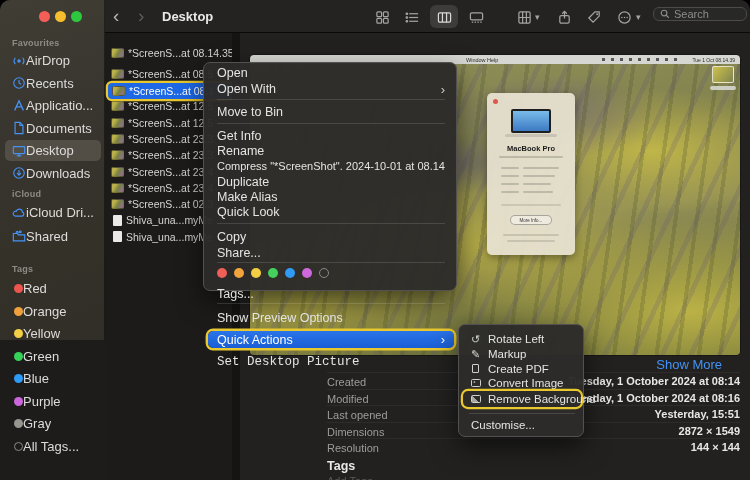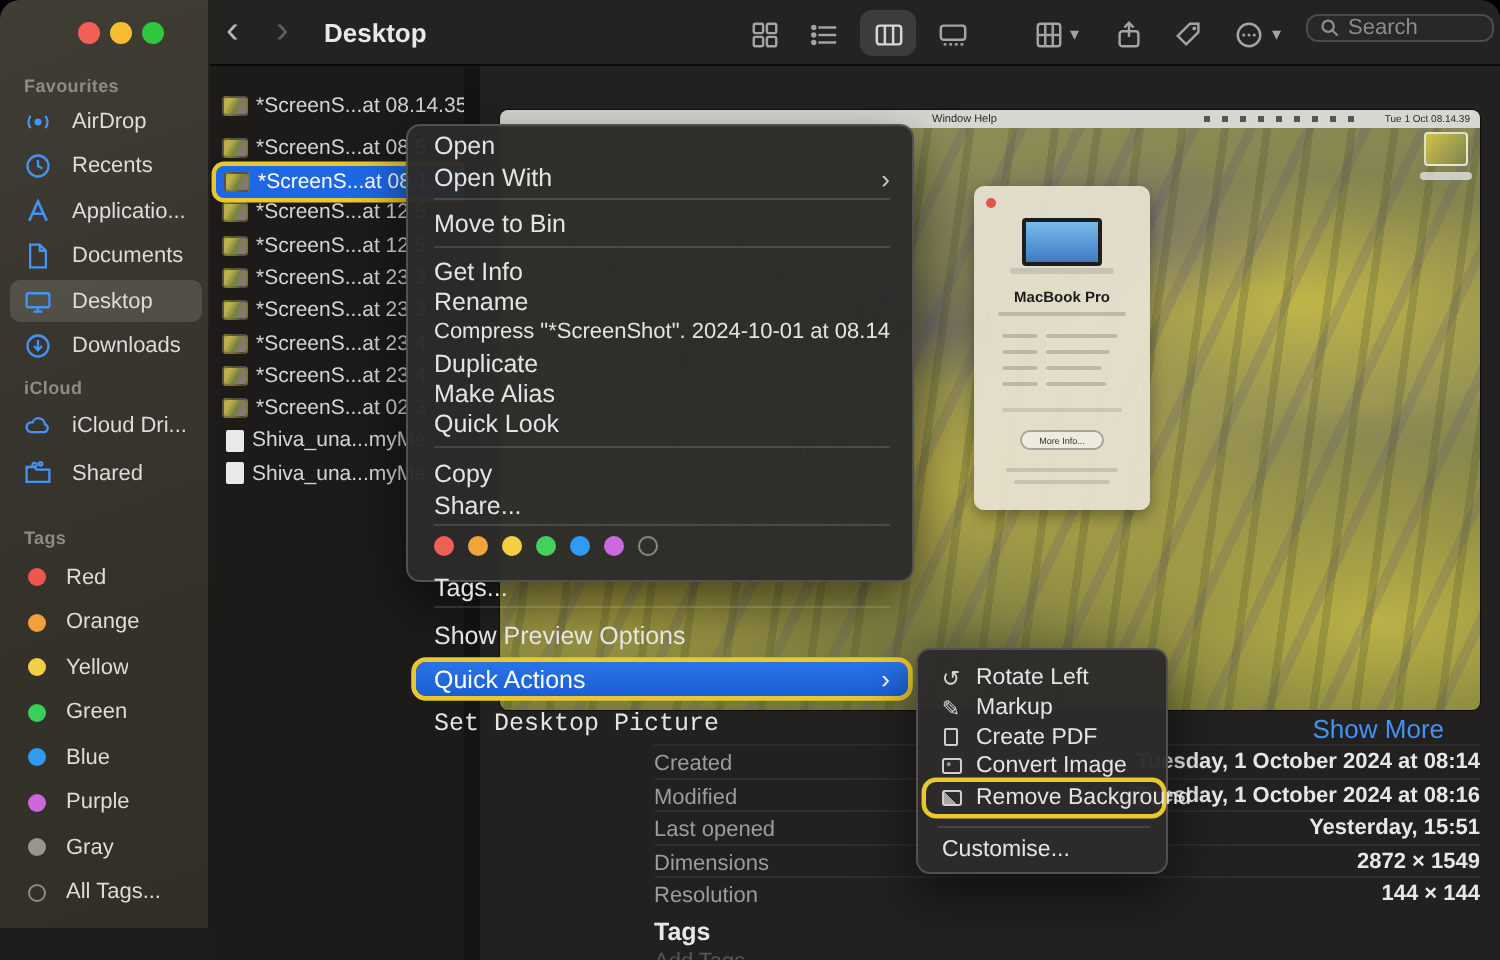--- a/index.html
+++ b/index.html
@@ -1,25 +1,25 @@
 <!DOCTYPE html>
 <html><head>
 <meta charset="utf-8">
 <style>
   html,body{margin:0;padding:0;background:#000;font-family:"Liberation Sans",sans-serif;}
   *{box-sizing:border-box;}
   .window{position:relative;width:750px;height:480px;background:#1d1c1b;border-radius:10px 10px 0 0;overflow:hidden;}
 
   
-  .sidebar{position:absolute;left:0;top:0;width:105px;height:464px;
+  .sidebar{position:absolute;left:0;top:0;width:105px;height:340px;
     background:linear-gradient(160deg,#403d34 0%,#393630 35%,#343129 70%,#322f28 100%);
     border-right:1px solid rgba(0,0,0,.45);z-index:5;}
   .tl{position:absolute;top:11px;width:11px;height:11px;border-radius:50%;}
   .sb-head{position:absolute;left:12px;font-size:9px;font-weight:700;color:#8d8b84;letter-spacing:.2px;}
-  .sb-row{position:absolute;left:5px;width:96px;height:21px;display:flex;align-items:center;gap:10px;padding-left:7px;border-radius:5px;color:#dddcda;font-size:11px;}
+  .sb-row{position:absolute;left:5px;width:96px;height:21px;display:flex;align-items:center;gap:0;padding-left:7px;border-radius:5px;color:#dddcda;font-size:13px;}
   .sb-row.sel{background:rgba(118,114,103,.42);}
   .sb-ic{width:14px;height:14px;display:flex;align-items:center;justify-content:center;flex:0 0 14px;}
   .sb-lb{white-space:nowrap;overflow:hidden;}
   .tagdot{width:9px;height:9px;border-radius:50%;flex:0 0 9px;margin-left:2px;}
   .tagdot.empty{background:transparent;border:1.4px solid #8a8983;}
 
   
   .titlebar{position:absolute;left:105px;top:0;width:645px;height:33px;background:#242322;border-bottom:1px solid #0a0a09;z-index:4;}
   .navchev{position:absolute;top:3px;font-size:19px;line-height:26px;}
   .wtitle{position:absolute;left:57px;top:9px;font-size:13px;font-weight:700;color:#e9e9e7;}

